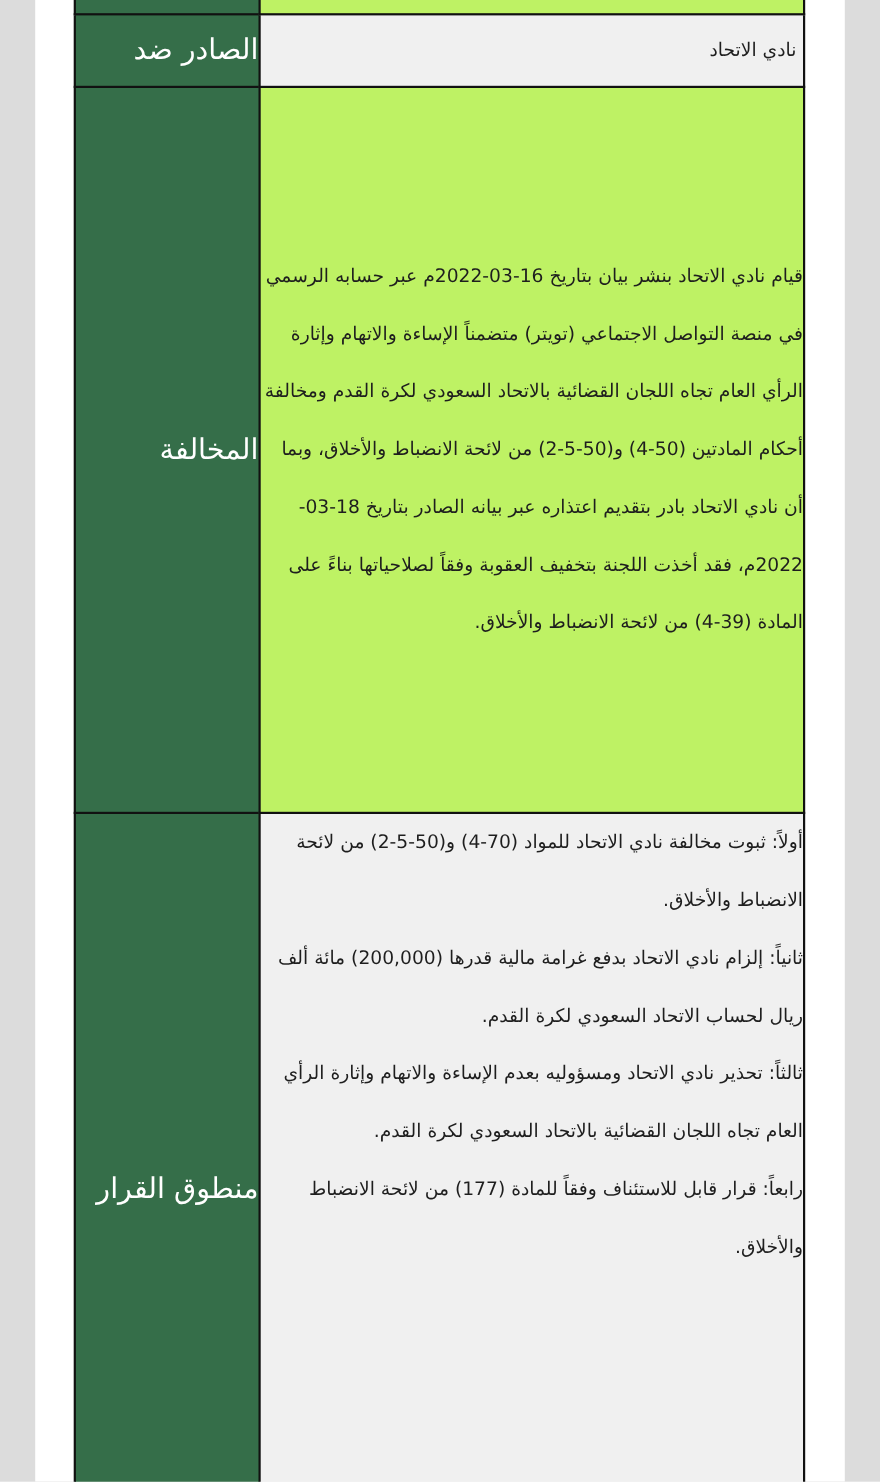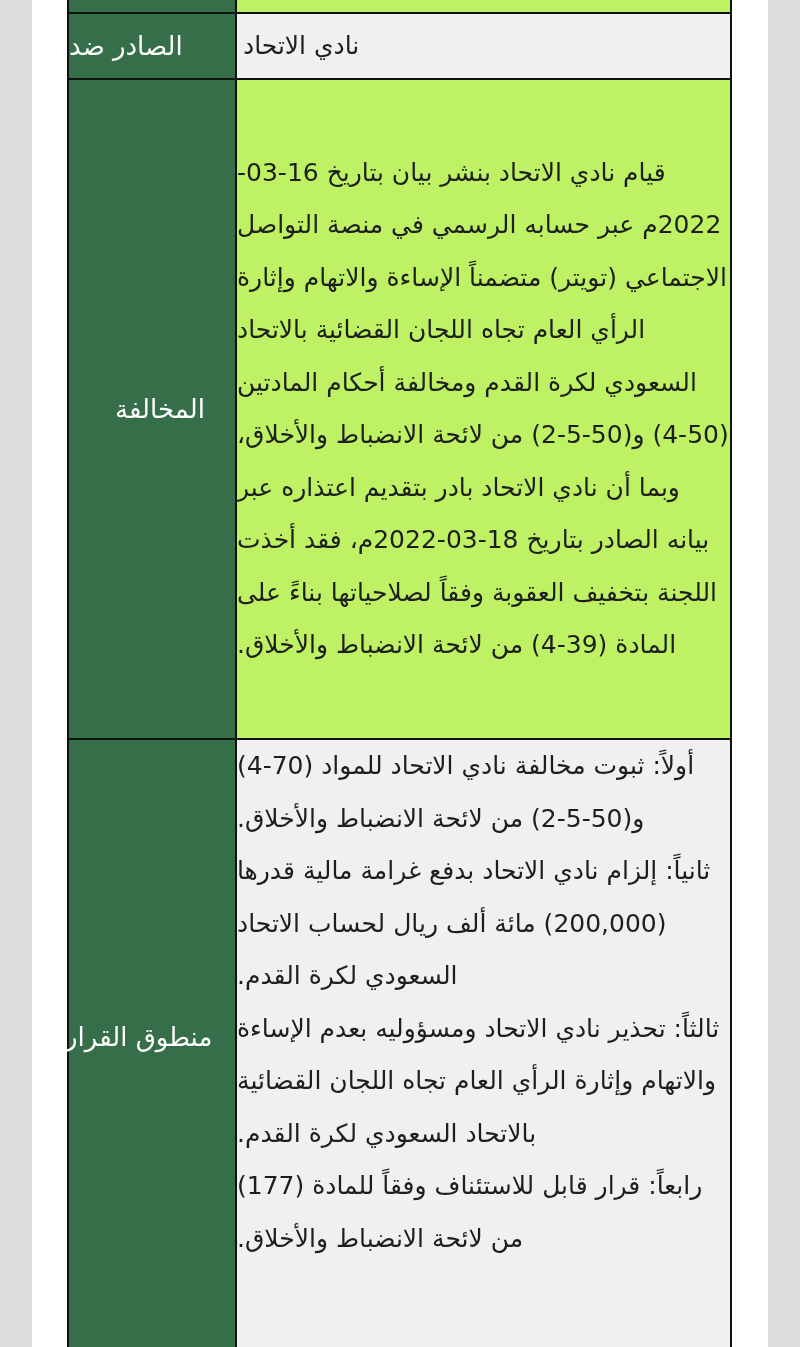--- a/index.html
+++ b/index.html
@@ -28,44 +28,44 @@
       top: -44px;
       width: 665px; 
       border-collapse: collapse;
       direction: rtl;
       table-layout: fixed;
     }
     .table td {
       border: 2.5px solid #111111;
       padding: 0;
       vertical-align: middle;
-      text-align: left;
+      text-align: right;
     }
     .label-cell {
       width: 166px;
       background: #356e49;
       color: #ffffff;
       font-size: 26px;
       white-space: nowrap;
       overflow: visible;
     }
     .value-cell {
       color: #1e1e1e;
-      font-size: 25px;
+      font-size: 17px;
       line-height: 52.5px;
       padding: 6px 6px 6px 6px;
     }
     .bg-light { background: #f0f0f0; }
     .bg-mid { background: #bef264; }
     .row-top td { height: 54px; }
     .row-against td { height: 52px; }
     .row-against .value-cell { line-height: 40px; padding: 6px; }
     .para { display: block; }
     .label-cell span { display: inline-block; margin-left: 46px; }
-    .label-decision span { margin-left: -4px; }
+    .label-decision span { margin-left: -4px; margin-top: 44px; }
   </style>
 </head>
 <body>
 
 <div class="page">
   <table class="table">
     <tbody>
         <tr class="row-top">
       <td class="value-cell bg-mid"></td>
       <td class="label-cell"></td>

